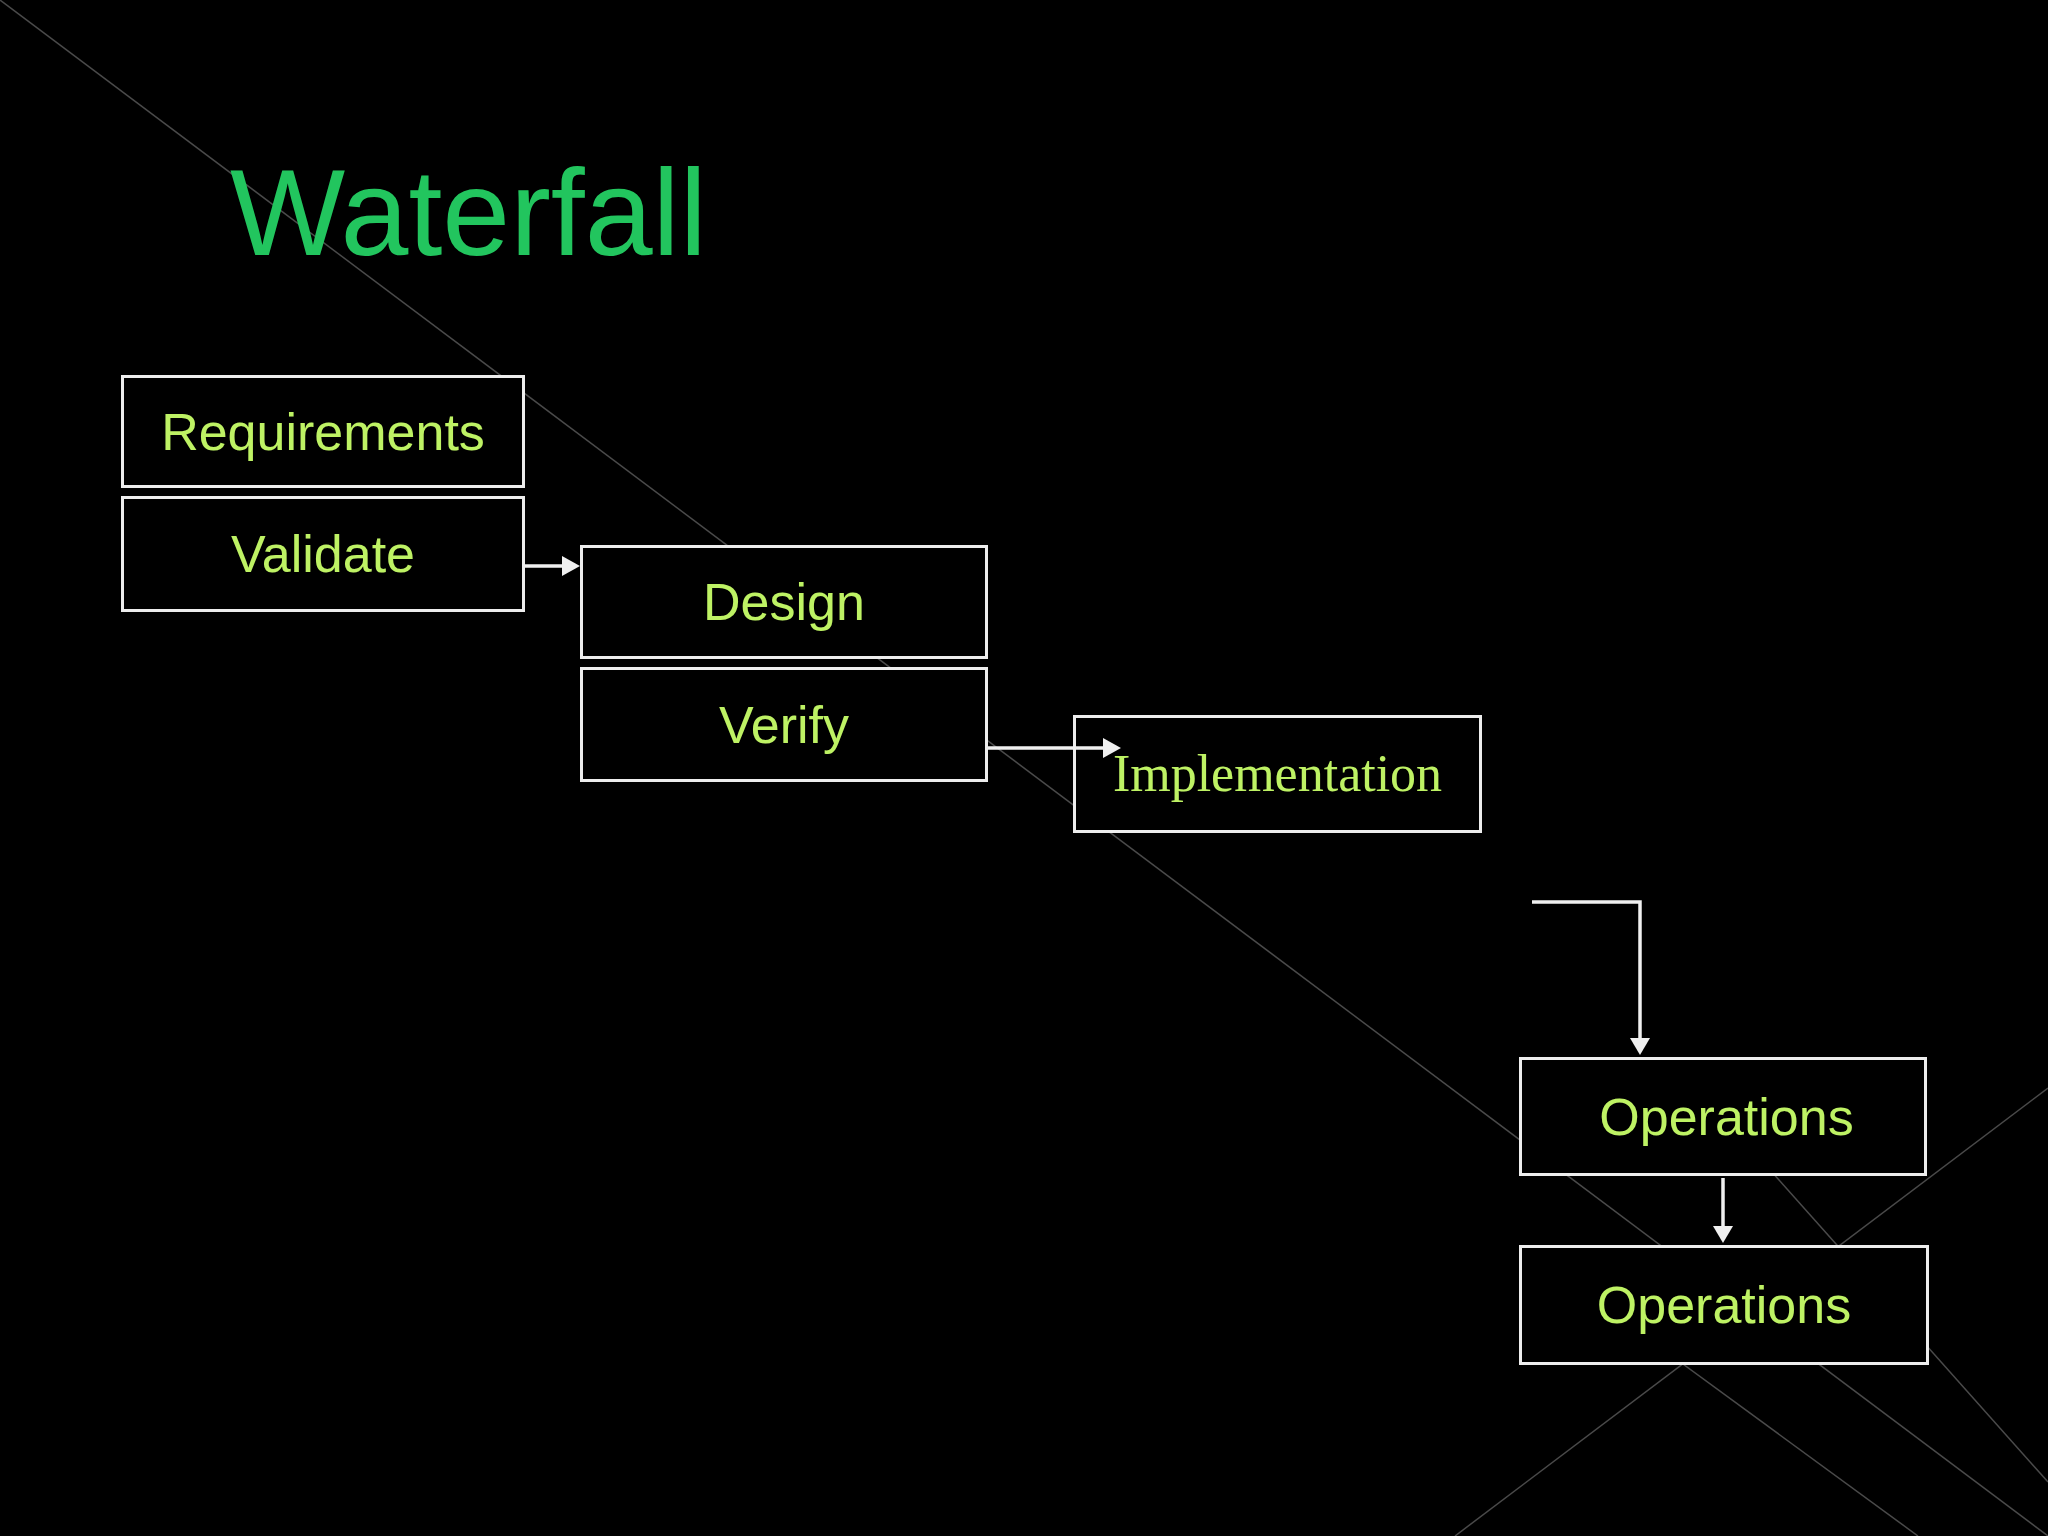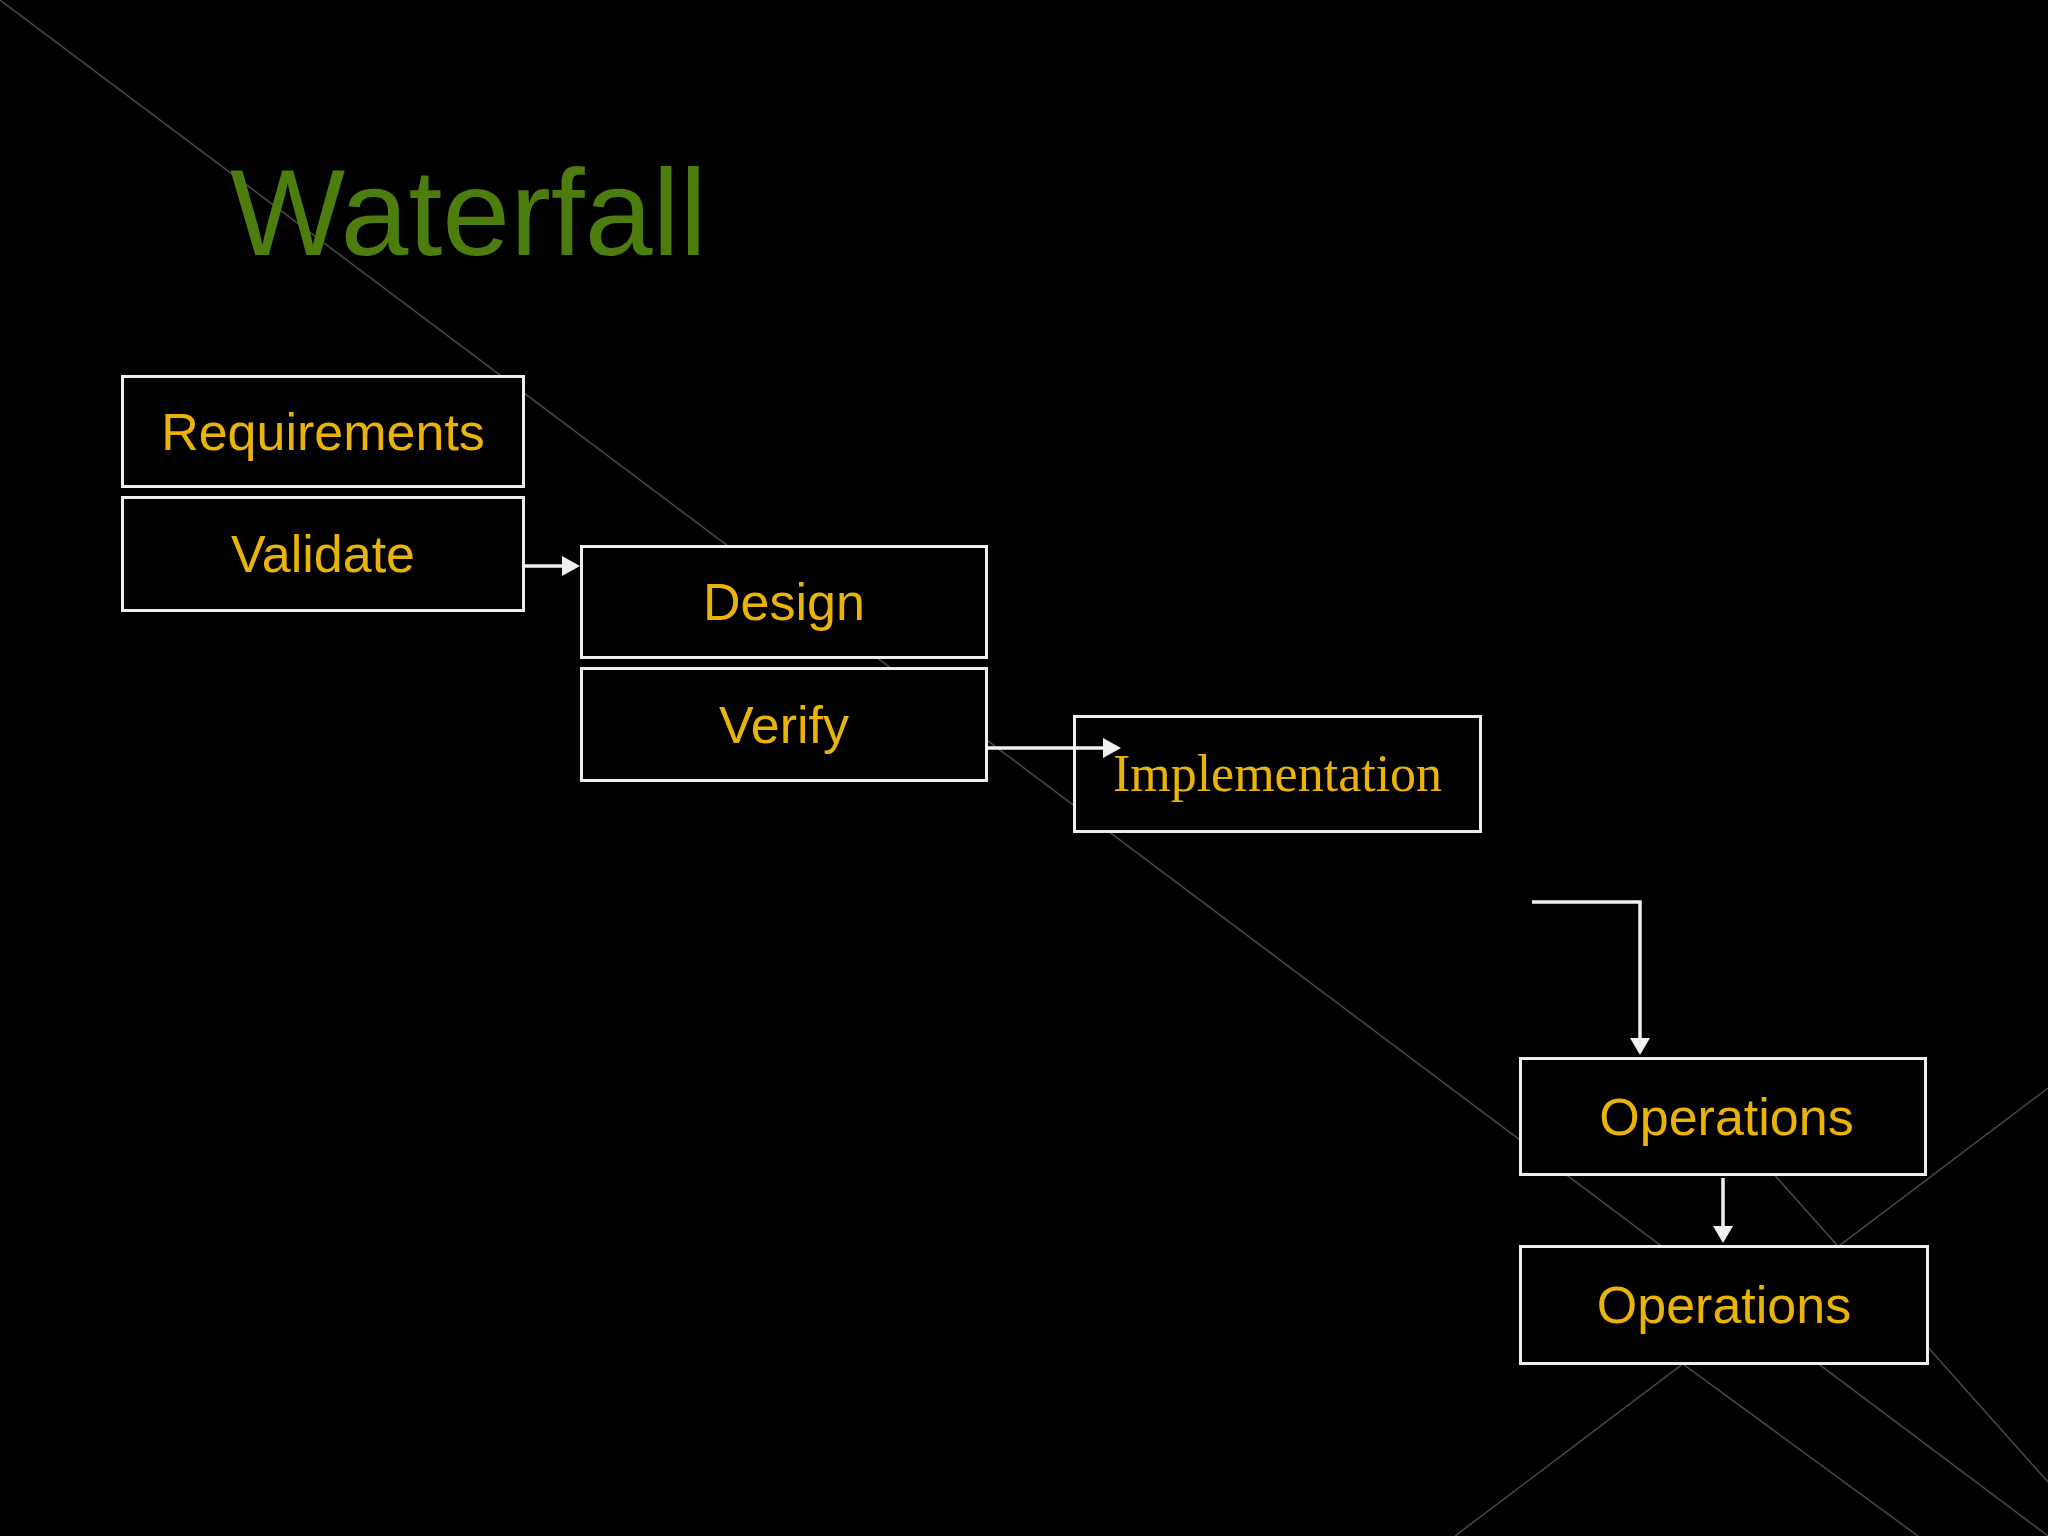--- a/index.html
+++ b/index.html
@@ -15,28 +15,28 @@
     pointer-events:none;
   }
   .decor-svg{z-index:0;}
   .connector-svg{z-index:2;}
   .decor-line{stroke:#575757;stroke-width:1.5;opacity:0.85;}
   .conn{stroke:#f0f0f0;stroke-width:3.5;fill:none;}
   .head{fill:#f0f0f0;stroke:none;}
   .slide-title{
     position:absolute;left:230px;top:152px;z-index:1;
     font-size:122px;line-height:1;letter-spacing:0;
-    color:#4d7c0f;white-space:nowrap;text-align:center;
+    color:#22c55e;white-space:nowrap;text-align:center;
   }
   .stage{
     position:absolute;z-index:1;
     box-sizing:border-box;
     border:3px solid #ededed;
     background:#000;
-    color:#eab308;
+    color:#bef264;
     font-size:52px;line-height:1;
     display:flex;align-items:center;justify-content:center;
     white-space:nowrap;
   }
   
   .box-requirements   {left:121px;  top:375px;  width:404px; height:113px;}
   .box-validate       {left:121px;  top:496px;  width:404px; height:116px;}
   .box-design         {left:580px;  top:545px;  width:408px; height:114px;}
   .box-verify         {left:580px;  top:667px;  width:408px; height:115px;}
   .box-implementation {left:1073px; top:715px;  width:409px; height:118px;font-family:Liberation Serif, serif;}

